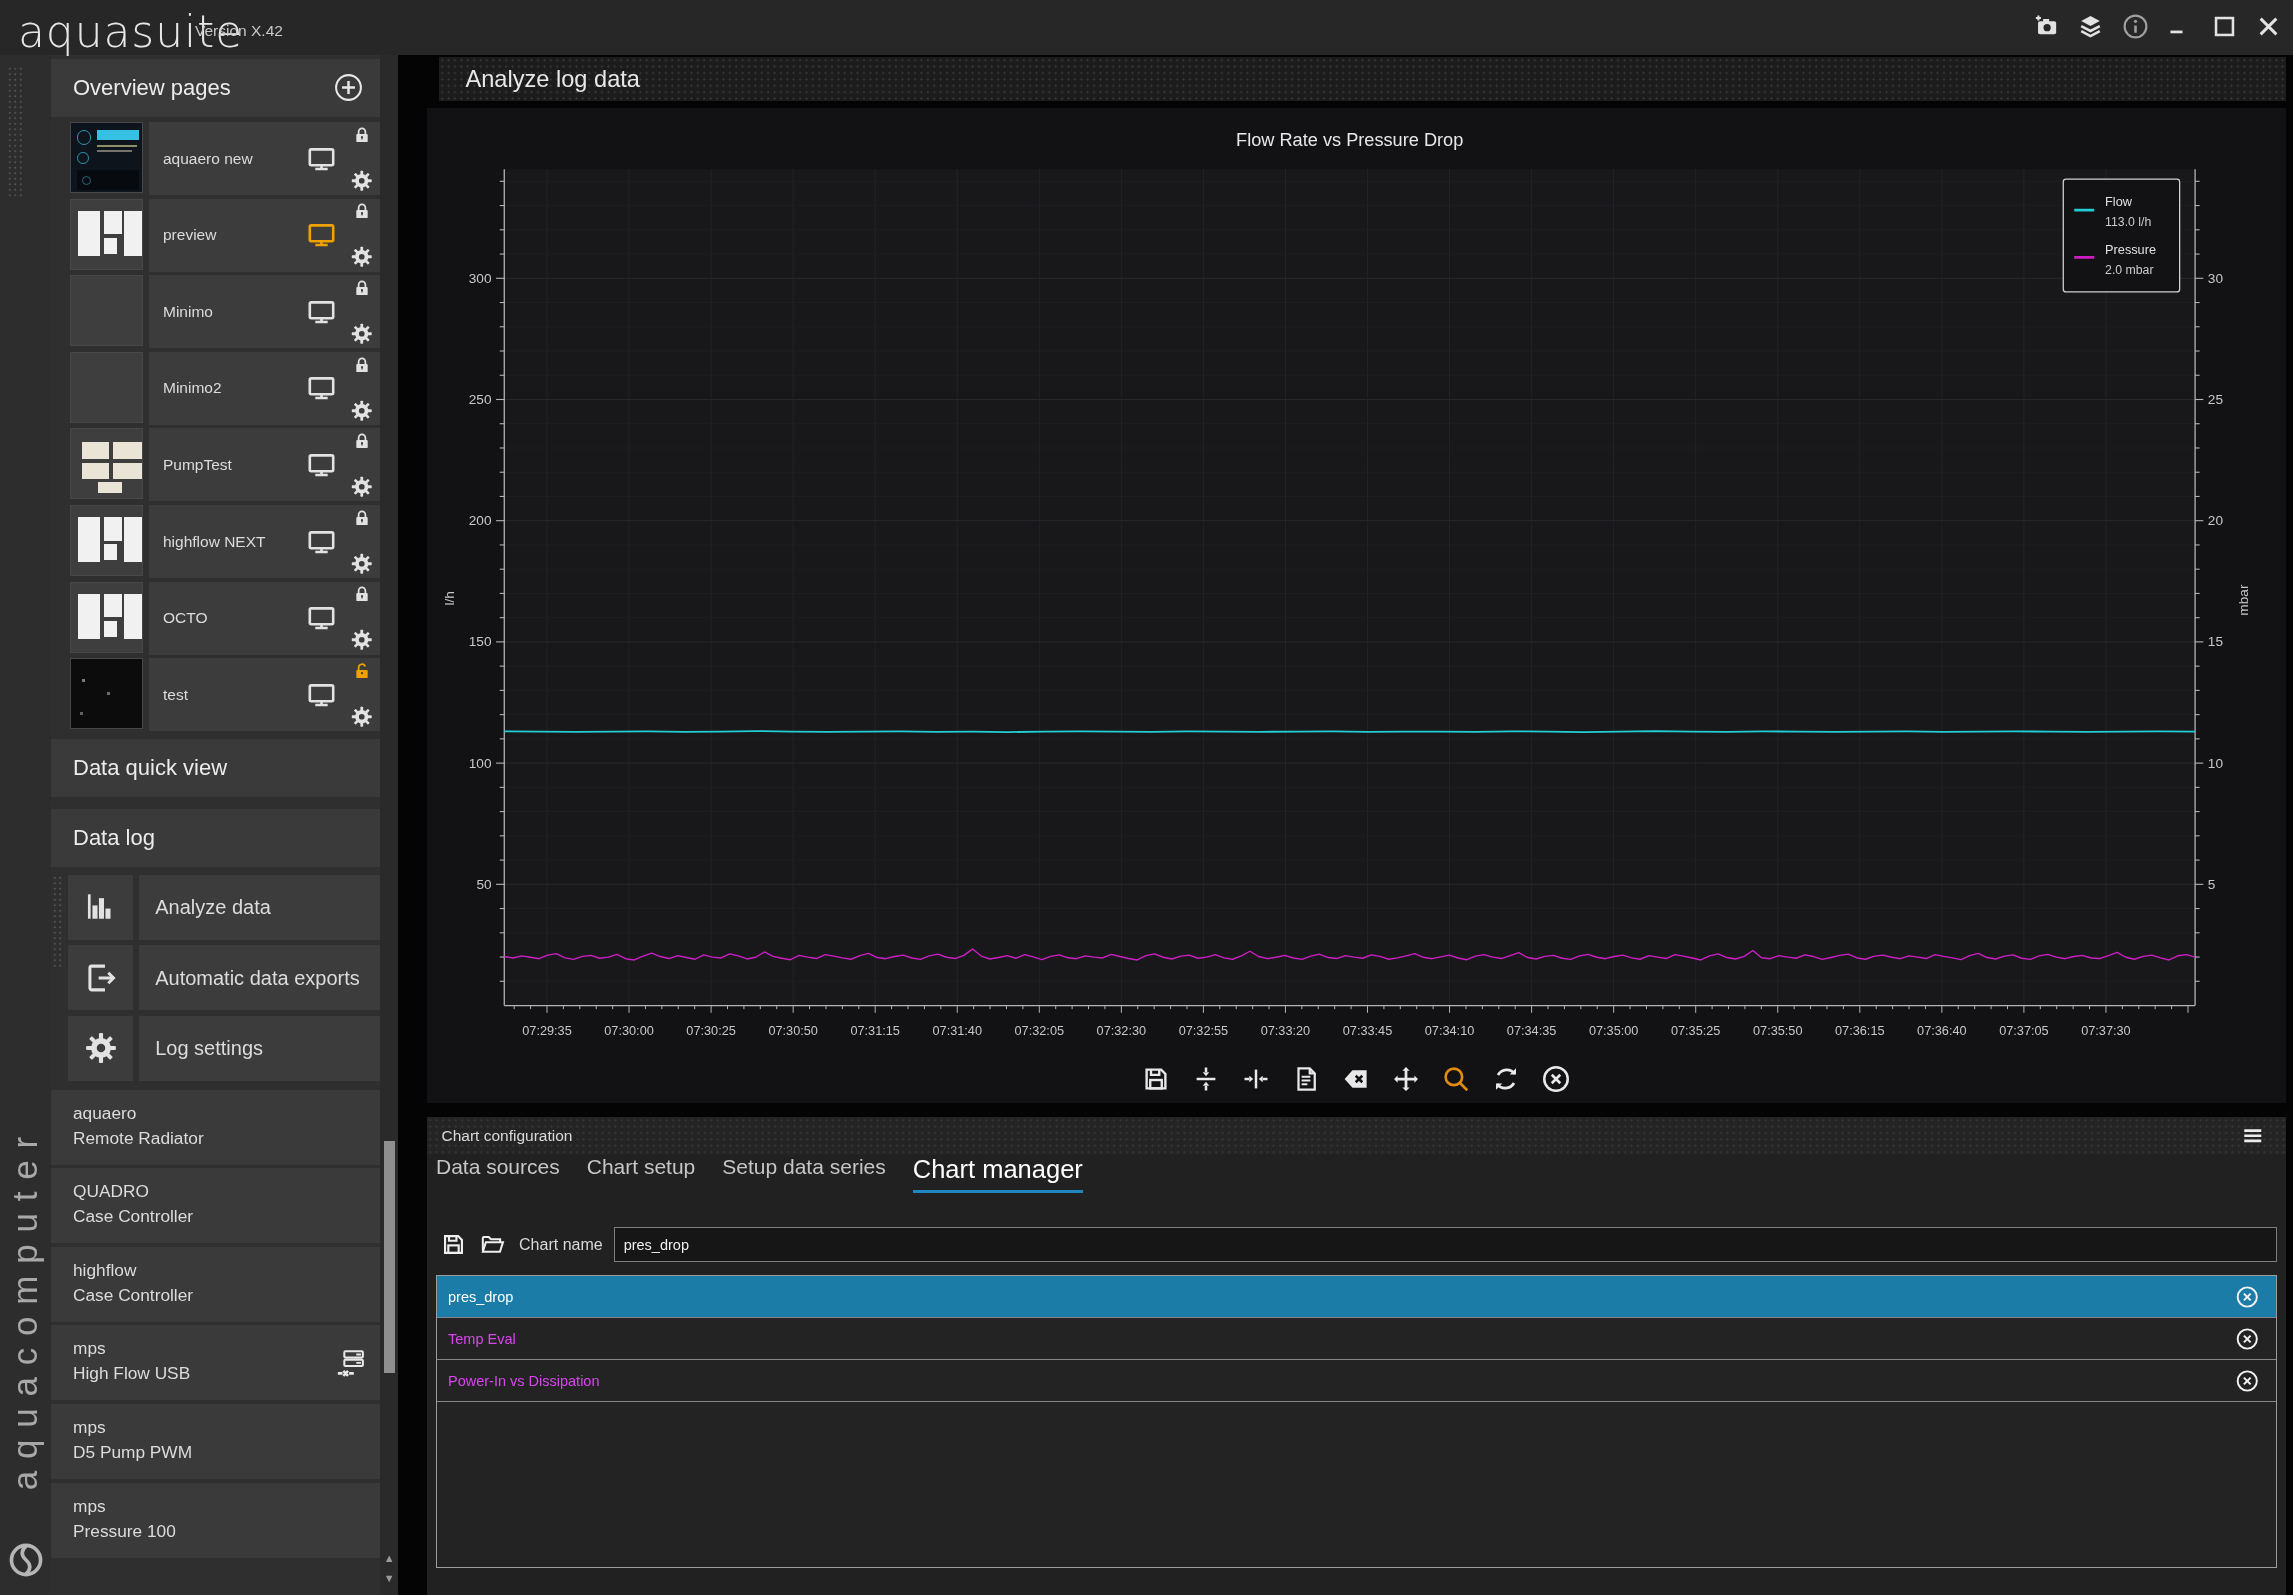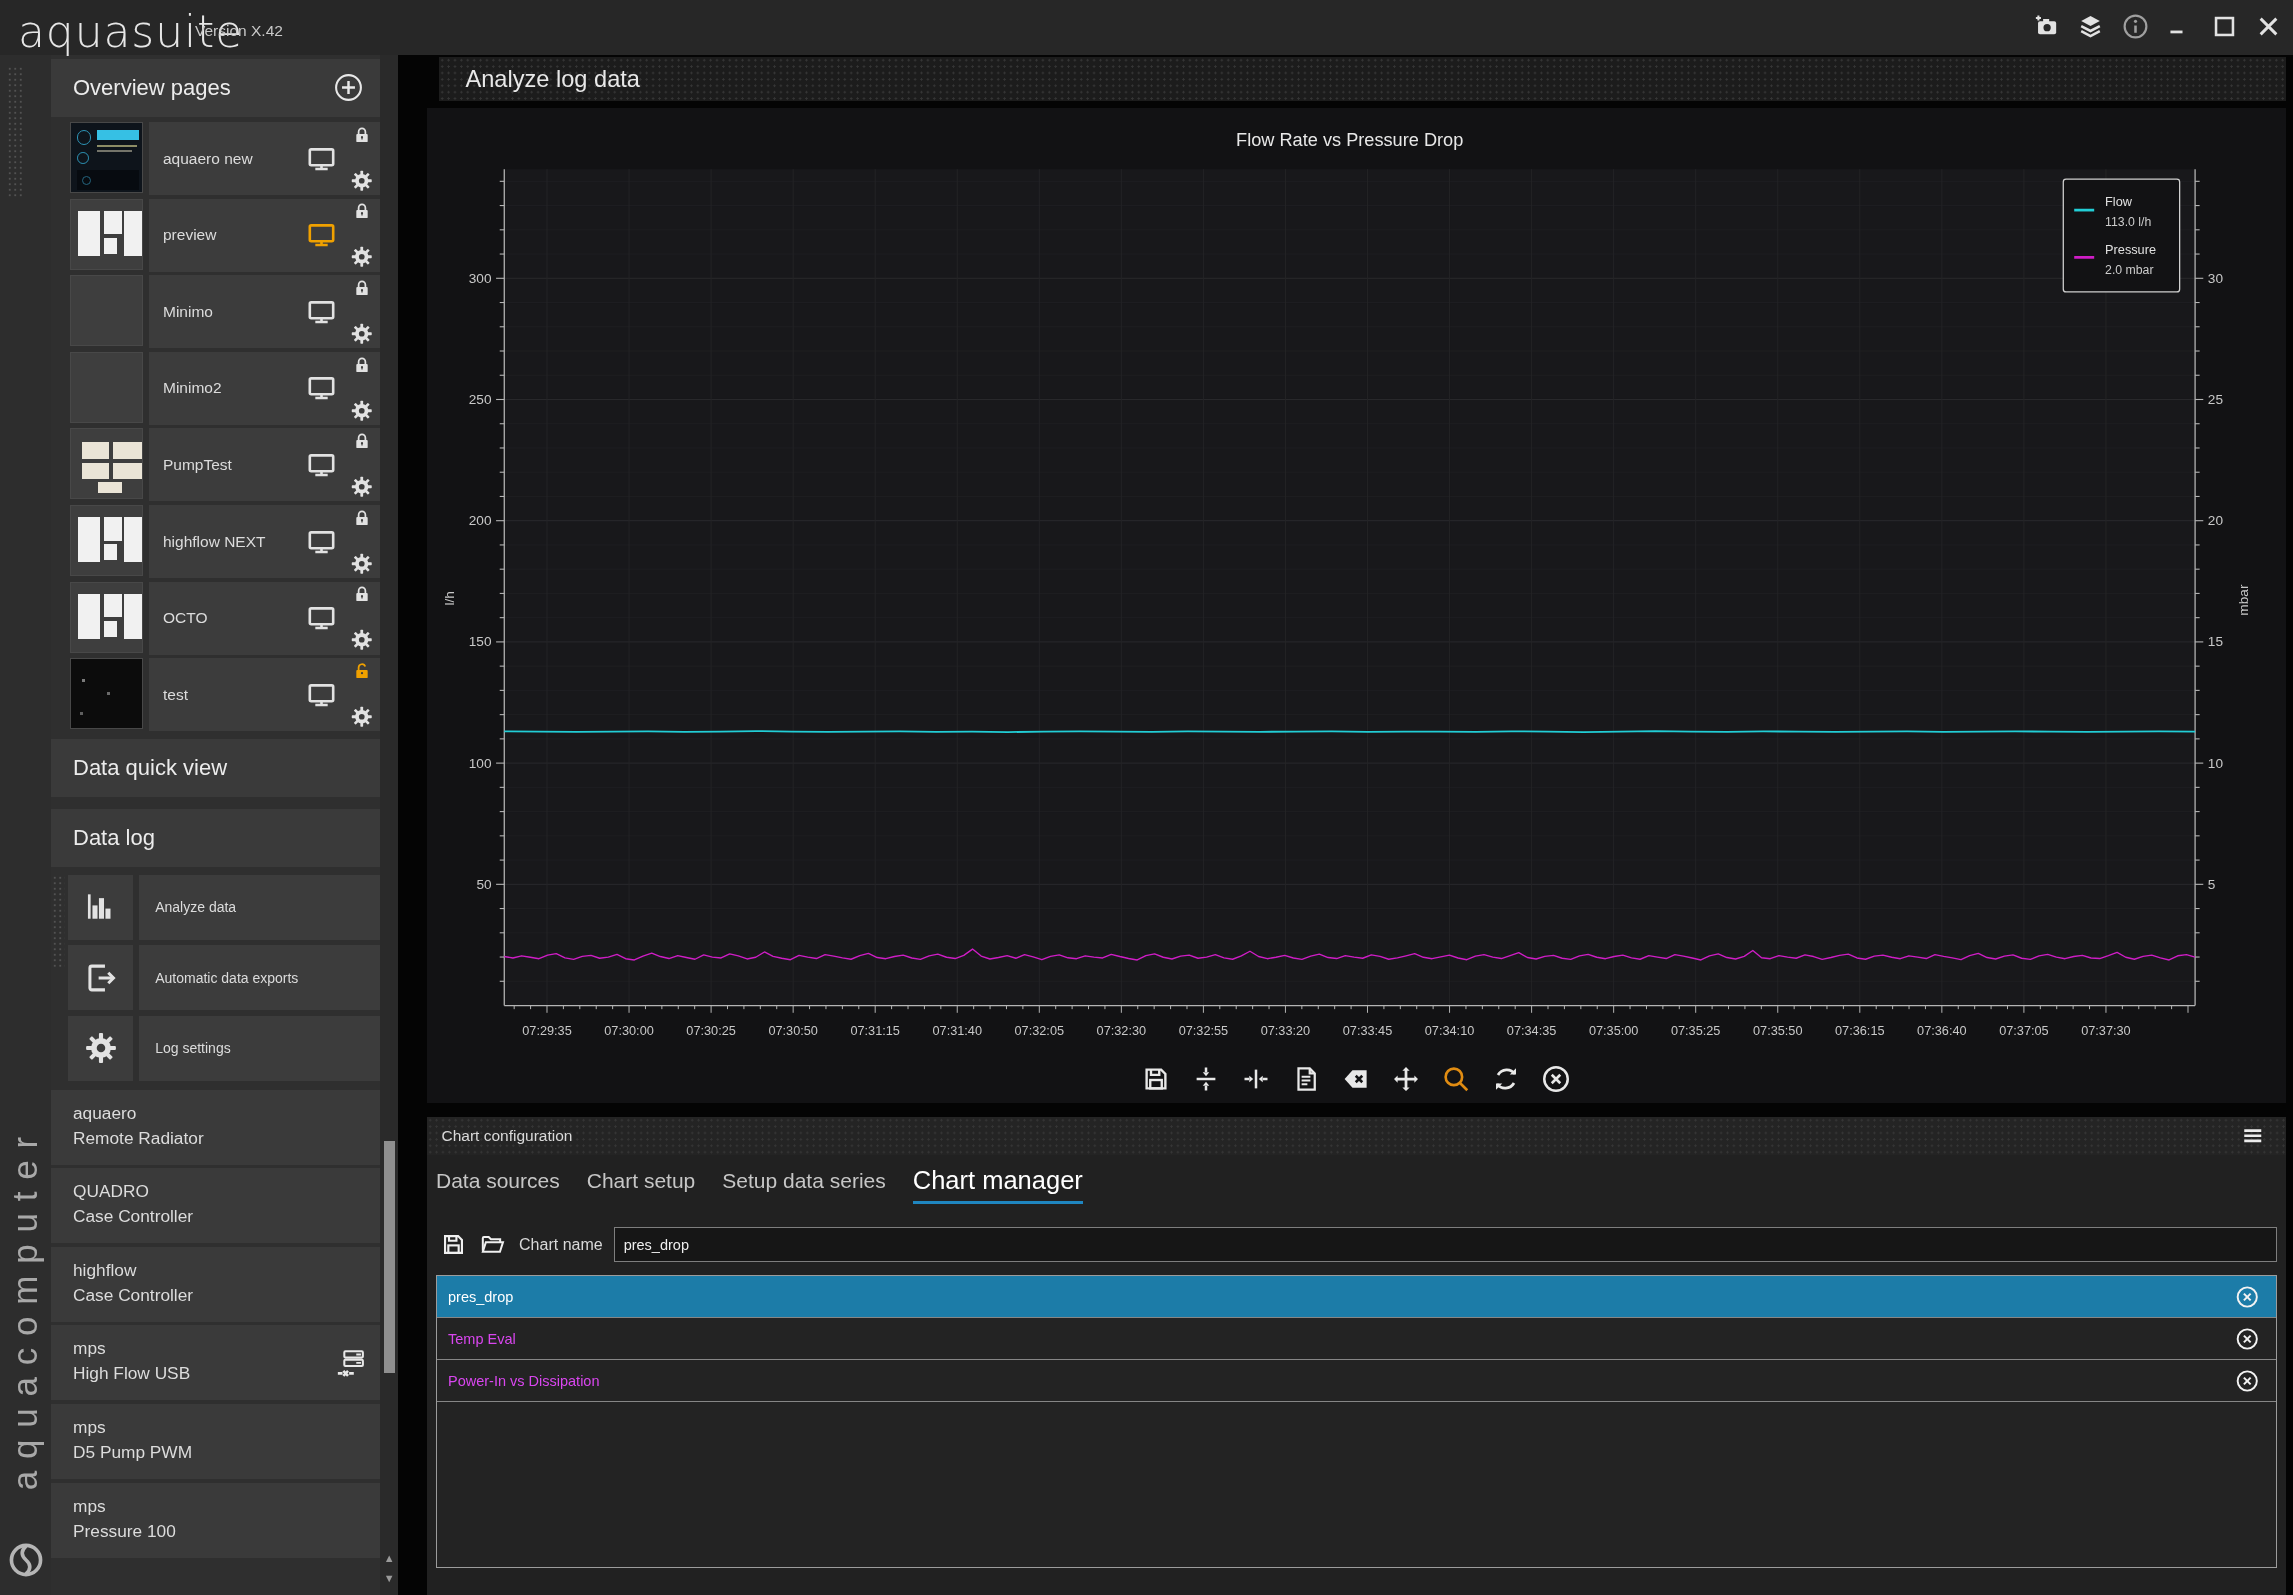--- a/index.html
+++ b/index.html
@@ -51,21 +51,21 @@
   .mon-icon  { position:absolute; right:42px; top:50%; transform:translateY(-50%); width:33px; height:33px; }
   .lock-icon { position:absolute; right:7.3px; top:1.8px; width:22px; height:22px; }
   .gear-icon { position:absolute; right:5.5px; bottom:1.8px; width:25.5px; height:25.5px; --icon-hole:#3c3c3c; }
 
   .dl-item { height:65px; margin:0 0 5.5px 17.3px; display:flex; }
   .dl-tile { width:65px; height:65px; background:#3c3c3c; flex:none; position:relative; }
   .dl-tile .icon { position:absolute; left:50%; top:50%; transform:translate(-50%,-50%);
                    width:38px; height:38px; --icon-hole:#3c3c3c; }
   .dl-body { flex:1; background:#3c3c3c; margin-left:5.5px; position:relative; }
   .dl-label { position:absolute; left:16.4px; top:50%; transform:translateY(-50%);
-              font-size:14px; color:#dcdcdc; }
+              font-size:20px; color:#dcdcdc; }
   .dl-handle { position:absolute; left:0.9px; top:820px; width:13.6px; height:93px; }
 
   .device-item { min-height:75px; margin-bottom:3.6px; background:#3a3a3a; position:relative;
                  padding:11px 0 0 22px; }
   .dev-l1, .dev-l2 { display:block; font-size:17.3px; color:#dcdcdc; line-height:1.45; }
   .dev-badge { position:absolute; right:12.7px; top:50%; transform:translateY(-50%);
                width:33px; height:33px; color:#e8e8e8; }
 
   .sb-scroll { position:absolute; left:380px; top:55px; width:18px; bottom:0; background:#2a2a2a; }
   .sb-thumb { position:absolute; left:3.6px; top:1086px; width:11px; height:232px; background:#8f8f8f; }
@@ -85,21 +85,21 @@
   .chart-toolbar .icon { width:30px; height:30px; color:#e8e8e8; }
   .chart-toolbar .active { color:#e08c12; }
 
   
   .config-panel { position:absolute; left:29px; top:1062px; right:7.3px; bottom:0; background:#212121; }
   .config-header { position:absolute; left:0; top:0; right:0; height:38px; background-color:#242424;padding-left:13px; }
   .config-header .t { position:absolute; left:14.5px; top:50%; transform:translateY(-50%);
                       font-size:15.5px; color:#d9d9d9; }
   .hamburger { position:absolute; right:20px; top:6.4px; width:25.5px; height:25.5px; color:#ececec; }
   .tabs { position:absolute; left:0; top:38px; right:0; height:64px; display:flex;
-          align-items:center; padding-left:9px; gap:27px; }
+          align-items:flex-start; padding-left:9px; gap:27px; }
   .tab { font-size:21px; color:#c6c6c6; padding-bottom:12.7px; cursor:default; }
   .tab.active { font-size:25.5px; color:#ffffff; padding-bottom:5.5px;
                 border-bottom:3.6px solid #1f86c0; margin-bottom:3.6px; }
   .name-row { position:absolute; left:0; top:102px; right:0; height:51px; display:flex;
               align-items:center; padding:0 9px 0 12.7px; }
   .name-row .icon { width:27px; height:27px; color:#f0f0f0; margin-right:12.7px; }
   .name-label { font-size:16px; color:#d9d9d9; margin-right:11px; white-space:nowrap; }
   .name-input { flex:1; height:35px; background:#161616; border:0.9px solid #7e7e7e;
                 color:#eeeeee; font-size:14.5px; padding:0 9px;
                 font-family:"Liberation Sans", sans-serif; }

